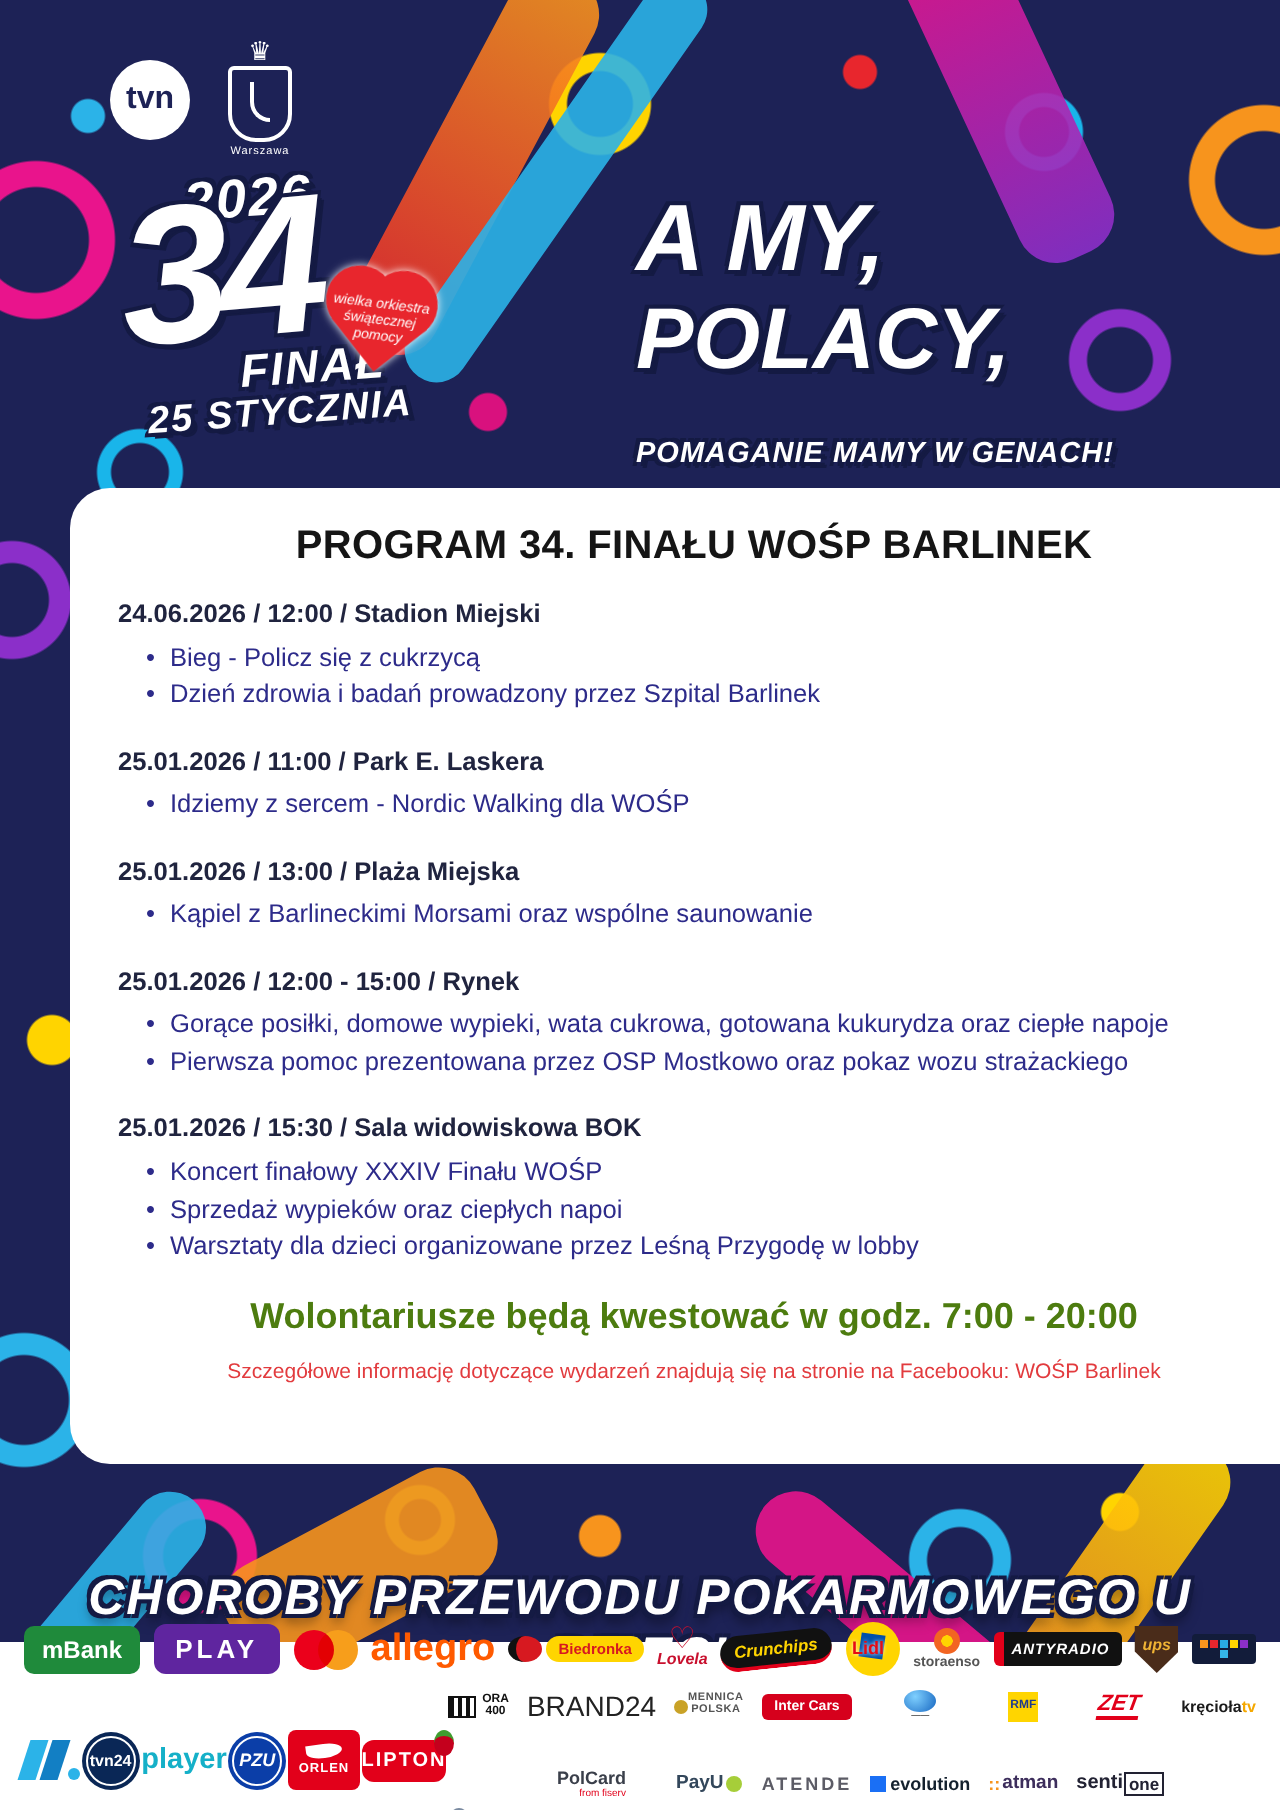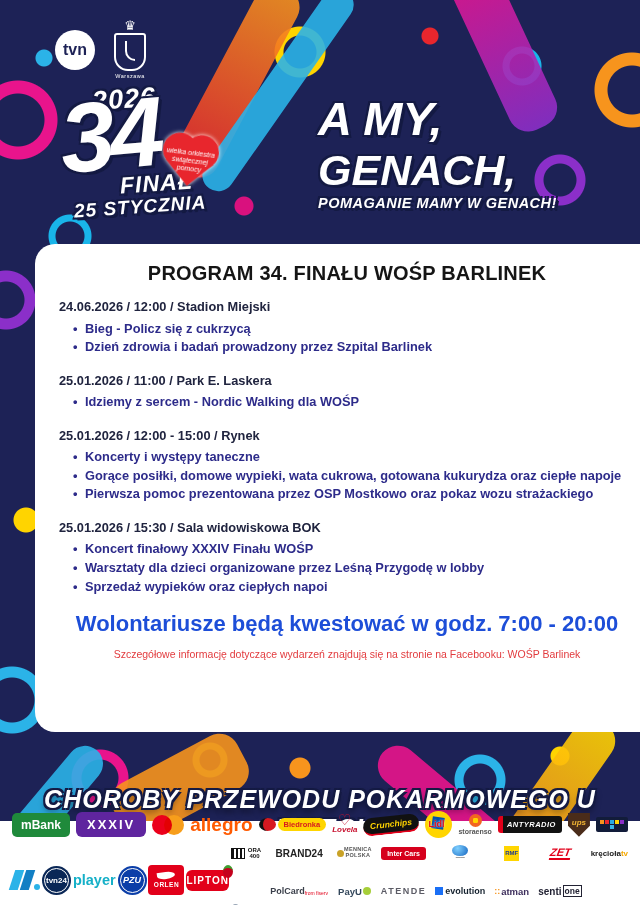--- a/index.html
+++ b/index.html
@@ -51,31 +51,31 @@
   .date{position:absolute;left:74px;top:196px;font-size:19px;font-weight:900;font-style:italic;transform:rotate(-4deg);letter-spacing:1px;}
   .heart{position:absolute;left:158px;top:128px;width:64px;height:62px;transform:rotate(7deg);filter:drop-shadow(0 0 2px #fff);}
   .heart .hc{position:absolute;left:15px;top:17px;width:34px;height:34px;background:#e8262d;transform:rotate(45deg);}
   .heart .hl,.heart .hr{position:absolute;width:34px;height:34px;border-radius:50%;background:#e8262d;top:6px;}
   .heart .hl{left:4px;} .heart .hr{left:26px;}
   .heart .htxt{position:absolute;inset:0;display:flex;flex-direction:column;align-items:center;justify-content:center;
       font-size:7px;font-style:italic;line-height:1.15;text-align:center;z-index:2;padding-top:4px;}
   .slogan{position:absolute;left:318px;top:94px;width:302px;text-align:left;font-style:italic;font-weight:900;}
   .sl1{font-size:47px;line-height:1.05;}
   .sl2{font-size:43px;line-height:1.05;margin-top:5px;}
-  .sl3{font-size:14.5px;margin-top:2px;letter-spacing:.5px;}
+  .sl3{font-size:14.5px;margin-top:26px;letter-spacing:.5px;}
   
   .card{position:absolute;left:35px;top:244px;width:624px;min-height:488px;background:#fff;border-radius:20px;
         z-index:3;box-sizing:border-box;padding:16px 24px 12px;}
   .card h1{margin:2px 0 13px;text-align:center;font-size:20px;color:#151515;letter-spacing:.2px;}
   .sec{margin-bottom:15px;}
   .sec-h{color:#20243f;font-weight:bold;font-size:12.8px;line-height:1.45;}
   .sec ul{margin:3px 0 0;padding:0 0 0 14px;list-style:none;}
-  .sec li{position:relative;padding-left:12px;color:#2d2b8a;font-weight:bold;font-size:12.8px;line-height:1.45;}
+  .sec li{position:relative;padding-left:12px;color:#2d2b8a;font-weight:normal;font-size:12.8px;line-height:1.45;}
   .sec li::before{content:"\2022";position:absolute;left:0;top:0;}
-  .vol-note{margin-top:6px;text-align:center;color:#1d4ed8;font-weight:bold;font-size:22px;}
+  .vol-note{margin-top:6px;text-align:center;color:#4d7c0f;font-weight:bold;font-size:18px;}
   .fb-note{margin-top:11px;text-align:center;color:#e23b3e;font-size:10.5px;}
   
   .banner{position:absolute;left:0;right:0;top:785px;z-index:2;text-align:center;color:#fff;
       font-size:25px;font-weight:900;font-style:italic;letter-spacing:1px;
       text-shadow:-2px -2px 0 #141a43,2px -2px 0 #141a43,-2px 2px 0 #141a43,2px 2px 0 #141a43,0 4px 6px rgba(0,0,0,.5);}
   
   .sponsors{position:absolute;left:0;right:0;bottom:0;height:84px;background:#fff;z-index:4;
       display:flex;flex-direction:column;justify-content:center;gap:7px;padding:4px 12px;box-sizing:border-box;}
   .srow{display:flex;align-items:center;justify-content:space-between;}
   .lg{display:inline-flex;align-items:center;justify-content:center;white-space:nowrap;}
@@ -111,37 +111,37 @@
   .circlogo::before{content:"";position:absolute;inset:2px;border:1.5px solid #fff;border-radius:50%;}
   .tvn24{width:29px;height:29px;font-weight:900;font-size:8px;}
   .pzu{width:29px;height:29px;background:#0b3ea8;font-weight:bold;font-style:italic;font-size:9px;}
   .player{color:#15b0c8;font-weight:800;font-size:14.5px;}
   .orlen{width:36px;height:30px;background:#e2001a;border-radius:4px;flex-direction:column;display:flex;align-items:center;justify-content:center;gap:2px;}
   .orlen i{width:18px;height:7px;background:#fff;border-radius:0 60% 60% 60%;transform:rotate(-8deg);}
   .orlen b{color:#fff;font-size:6.5px;letter-spacing:.5px;}
   .lipton{background:#e2001a;color:#fff;font-weight:bold;font-size:10px;letter-spacing:1px;padding:5px 0;border-radius:6px;position:relative;}
   .lipton i{position:absolute;right:-4px;top:-5px;width:10px;height:10px;background:#c4001d;border-radius:50%;border-top:3px solid #3f9e2f;}
   .mini{display:grid;grid-template-columns:repeat(8,auto);column-gap:9px;row-gap:7px;align-items:center;justify-items:center;}
-  .mini .t9{font-size:10px;font-weight:700;color:#222;}
+  .mini .t9{font-size:14px;font-weight:400;color:#222;}
   .flagl{display:flex;gap:3px;align-items:center;}
   .flagl i{width:12px;height:9px;background:repeating-linear-gradient(90deg,#111 0 2px,#fff 2px 4px);border:1px solid #111;}
   .flagl .col{font-size:6px;font-weight:900;color:#111;}
   .mennica .dot{width:7px;height:7px;border-radius:50%;background:#c9a227;}
   .mennica .t{font-size:5.5px;font-weight:bold;color:#555;letter-spacing:.3px;}
   .icars{background:#d6001c;color:#fff;font-weight:800;font-size:7px;padding:3px 6px;border-radius:3px;}
   .globe{width:16px;height:11px;border-radius:50%;background:radial-gradient(circle at 35% 30%,#7fd0ff,#1565c0);}
   .globe2 .t{font-size:4.5px;color:#555;font-weight:bold;}
   .rmf{width:15px;height:15px;background:#ffd500;display:flex;align-items:center;justify-content:center;
        font-size:6px;font-weight:900;color:#1f3b8f;}
   .zet{color:#e2001a;font-weight:900;font-style:italic;font-size:11px;transform:skewX(-10deg);border-bottom:2px solid #e2001a;}
   .krec{font-size:8px;font-weight:800;color:#1a1a1a;}
   .krec b{color:#f5a800;}
   .airtel{color:#6b7b8c;font-size:8.5px;margin-top:36px;}
   .airtel i{width:7px;height:7px;border:1.5px solid #7a8aa0;border-radius:50%;margin-right:2px;display:inline-block;}
-  .polcard{flex-direction:row;align-items:flex-start;display:inline-flex;}
+  .polcard{flex-direction:column;align-items:flex-start;display:inline-flex;}
   .polcard .a{font-size:9px;font-weight:800;color:#3a3f4a;}
   .polcard .b{font-size:5px;color:#e2001a;align-self:flex-end;}
   .payu .t{font-size:9.5px;font-weight:800;color:#33475b;}
   .payu i{width:8px;height:8px;border-radius:50%;background:#a6ce39;margin-left:1px;display:inline-block;}
   .atende{font-size:9px;font-weight:bold;color:#5c5c66;letter-spacing:1.5px;}
   .evo i{width:8px;height:8px;background:#1a6ff5;margin-right:2px;display:inline-block;}
   .evo .t{font-size:9px;font-weight:800;color:#14212e;}
   .atman .pre{color:#f7941d;font-weight:900;font-size:9px;margin-right:1px;}
   .atman .t{font-size:9.5px;font-weight:bold;color:#3d2e5c;}
   .senti .a{font-size:10px;font-weight:bold;color:#223;}
@@ -180,21 +180,21 @@
         <span class="hr"></span>
         <span class="hc"></span>
       <div class="htxt">
         <span>wielka orkiestra</span>
         <span>świątecznej</span>
         <span>pomocy</span>
       </div>
     </div>
     <div class="slogan">
       <div class="sl1 outl">A MY,</div>
-      <div class="sl2 outl">GENACH,</div>
+      <div class="sl2 outl">POLACY,</div>
       <div class="sl3 outl">POMAGANIE MAMY W GENACH!</div>
     </div>
   </div>
 
   <div class="card">
     <h1>PROGRAM 34. FINAŁU WOŚP BARLINEK</h1>
 
     <div class="sec">
       <div class="sec-h">24.06.2026 / 12:00 / Stadion Miejski</div>
       <ul>
@@ -203,52 +203,57 @@
       </ul>
     </div>
 
     <div class="sec">
       <div class="sec-h">25.01.2026 / 11:00 / Park E. Laskera</div>
       <ul>
         <li>Idziemy z sercem - Nordic Walking dla WOŚP</li>
       </ul>
     </div>
 
+    <div class="sec">
+      <div class="sec-h">25.01.2026 / 13:00 / Plaża Miejska</div>
+      <ul>
+        <li>Kąpiel z Barlineckimi Morsami oraz wspólne saunowanie</li>
+      </ul>
+    </div>
 
     <div class="sec">
       <div class="sec-h">25.01.2026 / 12:00 - 15:00 / Rynek</div>
       <ul>
-        <li>Koncerty i występy taneczne</li>
         <li>Gorące posiłki, domowe wypieki, wata cukrowa, gotowana kukurydza oraz ciepłe napoje</li>
         <li>Pierwsza pomoc prezentowana przez OSP Mostkowo oraz pokaz wozu strażackiego</li>
       </ul>
     </div>
 
     <div class="sec">
       <div class="sec-h">25.01.2026 / 15:30 / Sala widowiskowa BOK</div>
       <ul>
         <li>Koncert finałowy XXXIV Finału WOŚP</li>
+        <li>Sprzedaż wypieków oraz ciepłych napoi</li>
         <li>Warsztaty dla dzieci organizowane przez Leśną Przygodę w lobby</li>
-        <li>Sprzedaż wypieków oraz ciepłych napoi</li>
       </ul>
     </div>
 
     <div class="vol-note">Wolontariusze będą kwestować w godz. 7:00 - 20:00</div>
     <div class="fb-note">Szczegółowe informację dotyczące wydarzeń znajdują się na stronie na Facebooku: WOŚP Barlinek</div>
   </div>
 
   <div class="banner">CHOROBY PRZEWODU POKARMOWEGO U DZIECI</div>
 
   <div class="sponsors">
     <div class="srow">
       <span class="lg mbank">
           <span>mBank</span>
         </span>
       <span class="lg playb">
-          <span>XXXIV</span>
+          <span>PLAY</span>
         </span>
       <span class="lg mc">
           <i class="mcl"></i>
           <i class="mcr"></i>
         </span>
       <span class="lg allegro">
           <span>allegro</span>
         </span>
       <span class="lg bied">
           <span class="bug"></span>

